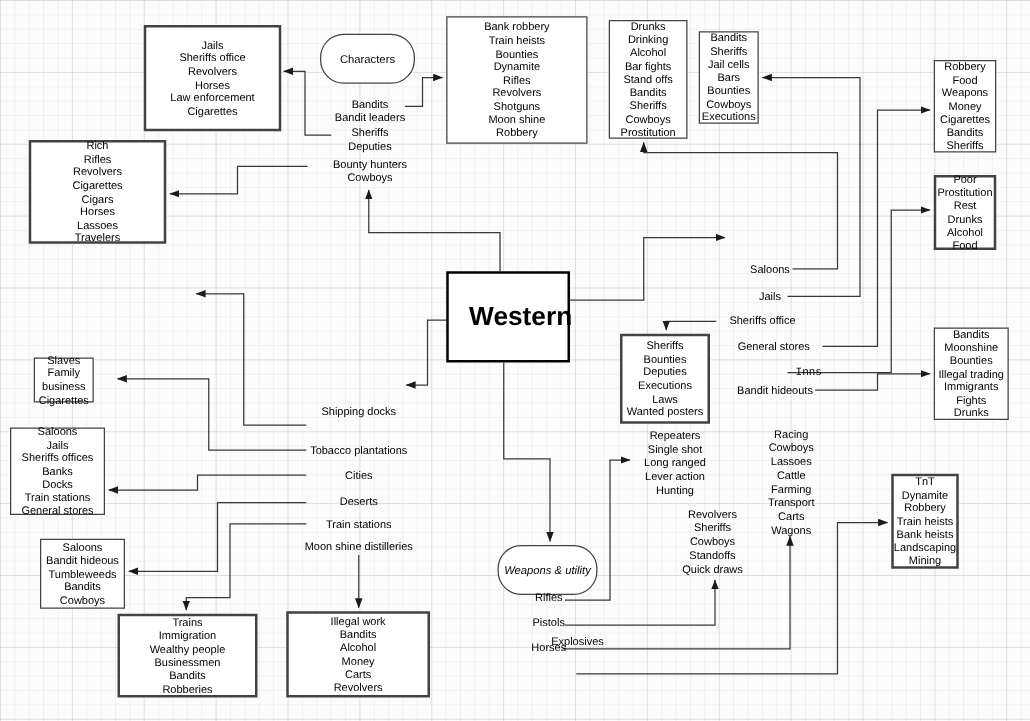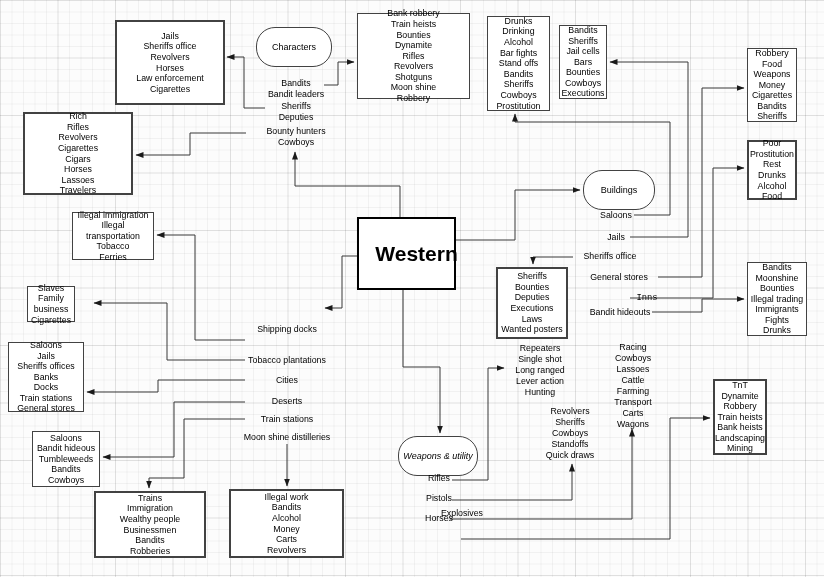--- a/index.html
+++ b/index.html
@@ -72,30 +72,29 @@
     <polyline points="245,419 184,419 184,478 149,478 149,488" marker-end="url(#arr)"></polyline>
     <polyline points="287,444 287,486" marker-end="url(#arr)"></polyline>
     <polyline points="452,480 488,480 488,368 504,368" marker-end="url(#arr)"></polyline>
     <polyline points="452,500 572,500 572,464" marker-end="url(#arr)"></polyline>
     <polyline points="450,519 632,519 632,429" marker-end="url(#arr)"></polyline>
     <polyline points="461,539 670,539 670,418 710,418" marker-end="url(#arr)"></polyline>
   </svg>
 
   <div class="root" style="left:357px;top:217px;width:99px;height:73px;padding-left:20px;">Western</div>
   <div class="node" style="left:256px;top:27px;width:76px;height:40px;">Characters</div>
-  <div class="node" style="left:583px;top:170px;width:72px;height:40px;">Buildings</div>
   <div class="node" style="left:398px;top:436px;width:80px;height:40px;font-style:italic;">Weapons &amp; utility</div>
 
   <div class="lbox b2" style="left:115px;top:20px;width:110px;height:85px;">Jails
 Sheriffs office
 Revolvers
 Horses
 Law enforcement
 Cigarettes</div>
-  <div class="lbox" style="left:357px;top:13px;width:113px;height:86px;">Bank robbery
+  <div class="lbox" style="left:357px;top:13px;width:113px;height:102px;">Bank robbery
 Train heists
 Bounties
 Dynamite
 Rifles
 Revolvers
 Shotguns
 Moon shine
 Robbery</div>
   <div class="lbox" style="left:487px;top:16px;width:63px;height:95px;">Drunks
 Drinking
@@ -127,24 +126,20 @@
 Cigars
 Horses
 Lassoes
 Travelers</div>
   <div class="lbox b2" style="left:747px;top:140px;width:50px;height:60px;">Poor
 Prostitution
 Rest
 Drunks
 Alcohol
 Food</div>
-  <div class="lbox" style="left:72px;top:212px;width:82px;height:48px;">Illegal immigration
-Illegal transportation
-Tobacco
-Ferries</div>
   <div class="lbox" style="left:27px;top:286px;width:48px;height:36px;">Slaves
 Family business
 Cigarettes</div>
   <div class="lbox" style="left:8px;top:342px;width:76px;height:70px;">Saloons
 Jails
 Sheriffs offices
 Banks
 Docks
 Train stations
 General stores</div>

